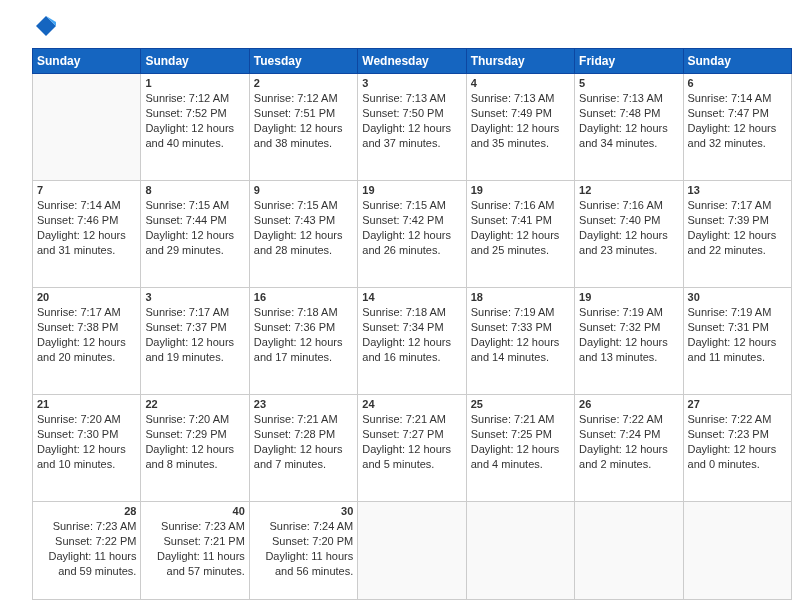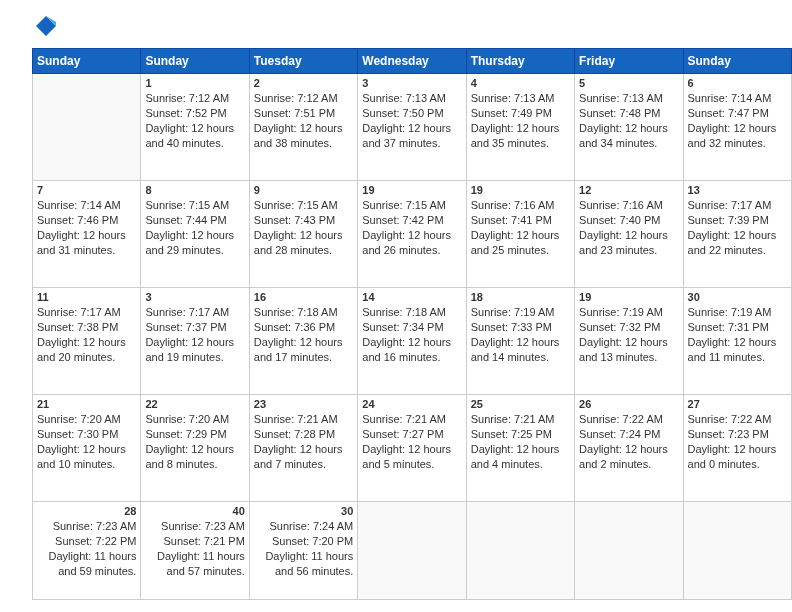--- a/index.html
+++ b/index.html
@@ -189,21 +189,21 @@
             <span class="day-number">12</span>
             <div class="day-info">Sunrise: 7:16 AM<br>Sunset: 7:40 PM<br>Daylight: 12 hours and 23 minutes.</div>
           </td>
           <td>
             <span class="day-number">13</span>
             <div class="day-info">Sunrise: 7:17 AM<br>Sunset: 7:39 PM<br>Daylight: 12 hours and 22 minutes.</div>
           </td>
         </tr>
         <tr>
           <td>
-            <span class="day-number">11</span>
+            <span class="day-number">20</span>
             <div class="day-info">Sunrise: 7:17 AM<br>Sunset: 7:38 PM<br>Daylight: 12 hours and 20 minutes.</div>
           </td>
           <td>
             <span class="day-number">3</span>
             <div class="day-info">Sunrise: 7:17 AM<br>Sunset: 7:37 PM<br>Daylight: 12 hours and 19 minutes.</div>
           </td>
           <td>
             <span class="day-number">16</span>
             <div class="day-info">Sunrise: 7:18 AM<br>Sunset: 7:36 PM<br>Daylight: 12 hours and 17 minutes.</div>
           </td>

